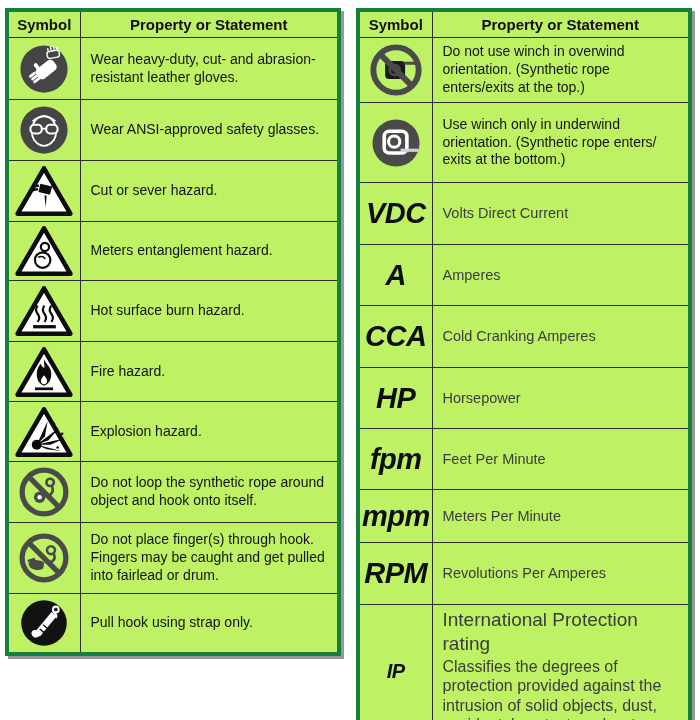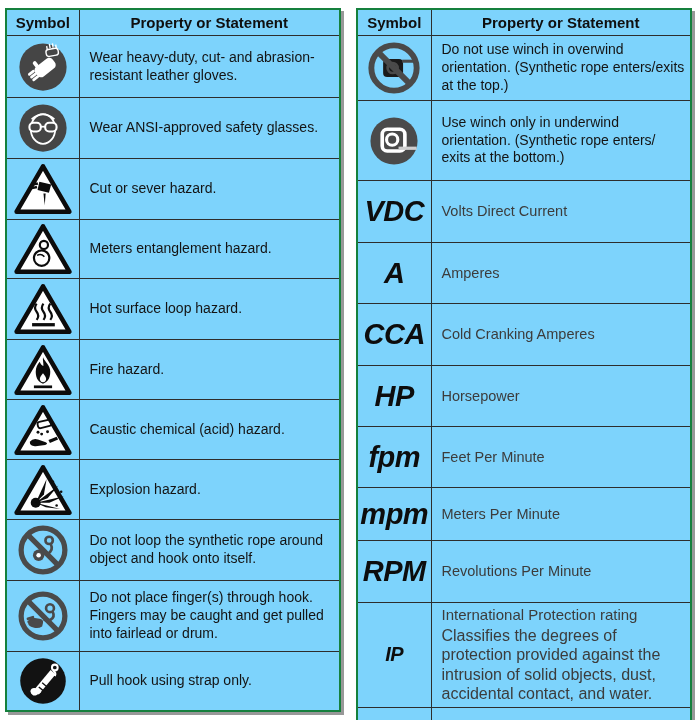--- a/index.html
+++ b/index.html
@@ -2,22 +2,22 @@
 <html><head>
 <meta charset="utf-8">
 <style>
   html,body{margin:0;padding:0;}
   body{
     width:700px;height:720px;background:#ffffff;
     font-family:"Liberation Sans",sans-serif;
     position:relative;overflow:hidden;
   }
   table.sym-table{
-    position:absolute;top:8px;border-collapse:collapse;background:#7dd3fc;
-    border:2px solid #15803d;
+    position:absolute;top:8px;border-collapse:collapse;background:#bef264;
+    border:4px solid #15803d;
     box-shadow:3px 3px 0 #989898;
     table-layout:fixed;
   }
   #left-table{left:5px;width:336px;}
   #right-table{left:356px;width:336px;}
   .sym-table th,.sym-table td{border:1.5px solid #2d2d2d;}
   th.hdr{
     font-size:15px;font-weight:bold;color:#0f0f0f;text-align:center;
     height:23px;padding:1px 0;
   }
@@ -25,21 +25,21 @@
   td.text-cell{
     padding:3px 5px 3px 10px;font-size:14px;font-weight:normal;color:#141414;
     line-height:1.28;vertical-align:middle;
   }
   td.text-cell.plain{font-weight:normal;color:#3c3c3c;font-size:14.5px;}
   .abbr{
     font-size:29px;font-weight:bold;color:#0d0d0d;letter-spacing:-0.5px;
     line-height:1;
   }
   .abbr-sm{font-size:20px;}
-  .ip-title{display:block;font-size:15px;color:#3c3c3c;line-height:1.25;}
+  .ip-title{display:block;font-size:19px;color:#3c3c3c;line-height:1.25;}
   .ip-desc{display:block;font-size:16px;color:#3c3c3c;line-height:1.22;margin-top:1px;}
   svg{display:block;margin:0 auto;}
 </style>
 </head>
 <body>
 
 <table class="sym-table" id="left-table">
   <colgroup>
       <col style="width:73px">
       <col>
@@ -126,57 +126,37 @@
           <path d="M33 4 L62 54 L4 54 Z" fill="#ffffff" stroke="#0c0c0c" stroke-width="5" stroke-linejoin="round"></path>
           <g fill="none" stroke="#0c0c0c" stroke-width="2.4">
             <path d="M26 23 q-3.5 4.5 0 9 q3.5 4.5 0 9"></path>
             <path d="M33.5 23 q-3.5 4.5 0 9 q3.5 4.5 0 9"></path>
             <path d="M41 23 q-3.5 4.5 0 9 q3.5 4.5 0 9"></path>
           </g>
           <rect x="21" y="44.5" width="25" height="3.6" fill="#0c0c0c"></rect>
         </svg>
       </span>
     </td>
-    <td class="text-cell">Hot surface loop hazard.</td>
+    <td class="text-cell">Hot surface burn hazard.</td>
   </tr>
 
   <tr style="height:60px">
     <td class="icon-cell">
       <span>
         <svg width="60" height="54" viewBox="0 0 66 58">
           <path d="M33 4 L62 54 L4 54 Z" fill="#ffffff" stroke="#0c0c0c" stroke-width="5" stroke-linejoin="round"></path>
           <path d="M33 15 c2.5 6 8 8.5 8 16 c0 8 -3.8 12 -8 13 c-4.2 -1 -8 -5 -8 -13 c0 -5 2 -8 4.4 -11 c1 3 2.6 4.4 4 4.6 c0.3 -3.6 -0.9 -6 -0.4 -9.6 z" fill="#0c0c0c"></path>
           <path d="M33 42.5 c-2.4 0 -3.8 -2 -3.4 -4.4 c0.4 -2.2 2 -3.4 3.4 -5.6 c1.4 2.2 3 3.4 3.4 5.6 c0.4 2.4 -1 4.4 -3.4 4.4 z" fill="#ffffff"></path>
           <rect x="23" y="46" width="20" height="3" fill="#0c0c0c"></rect>
         </svg>
       </span>
     </td>
     <td class="text-cell">Fire hazard.</td>
   </tr>
 
-  <tr style="height:60px">
-    <td class="icon-cell">
-      <span>
-        <svg width="60" height="54" viewBox="0 0 66 58">
-          <path d="M33 4 L62 54 L4 54 Z" fill="#ffffff" stroke="#0c0c0c" stroke-width="5" stroke-linejoin="round"></path>
-          <g fill="none" stroke="#0c0c0c" stroke-width="2">
-            <rect x="27" y="19" width="15" height="7" rx="2.5" transform="rotate(-14 34 22)"></rect>
-          </g>
-          <g fill="#0c0c0c">
-            <circle cx="27.5" cy="31.5" r="1.6"></circle>
-            <circle cx="31.5" cy="33.5" r="1.6"></circle>
-            <circle cx="38" cy="31" r="1.6"></circle>
-            <path d="M18.5 42 q3.5 -4.5 9 -2.6 l8.5 3 q3.2 1.6 -0.6 3 l-10.5 1.4 q-6.6 0.4 -6.4 -4.8 z"></path>
-            <path d="M39 40 l9 -3.5 1.6 3 -9 3.8 z"></path>
-          </g>
-        </svg>
-      </span>
-    </td>
-    <td class="text-cell">Caustic chemical (acid) hazard.</td>
-  </tr>
 
   <tr style="height:60px">
     <td class="icon-cell">
       <span>
         <svg width="60" height="54" viewBox="0 0 66 58">
           <path d="M33 4 L62 54 L4 54 Z" fill="#ffffff" stroke="#0c0c0c" stroke-width="5" stroke-linejoin="round"></path>
           <g fill="#0c0c0c">
             <circle cx="25" cy="43" r="5.5"></circle>
             <path d="M25 43 L37 17 L34 34 Z"></path>
             <path d="M25 43 L50 24 L38 38 Z"></path>
@@ -326,21 +306,21 @@
     <td class="text-cell plain">Feet Per Minute</td>
   </tr>
 
   <tr style="height:53px">
     <td class="icon-cell"><span class="abbr">mpm</span></td>
     <td class="text-cell plain">Meters Per Minute</td>
   </tr>
 
   <tr style="height:62px">
     <td class="icon-cell"><span class="abbr">RPM</span></td>
-    <td class="text-cell plain">Revolutions Per Minute</td>
+    <td class="text-cell plain">Revolutions Per Amperes</td>
   </tr>
 
   <tr style="height:62px">
     <td class="icon-cell"><span class="abbr abbr-sm">IP</span></td>
     <td class="text-cell plain">
       <span class="ip-title">International Protection rating</span>
       <span class="ip-desc">Classifies the degrees of protection provided against the intrusion of solid objects, dust, accidental contact, and water.</span>
     </td>
   </tr>
 

